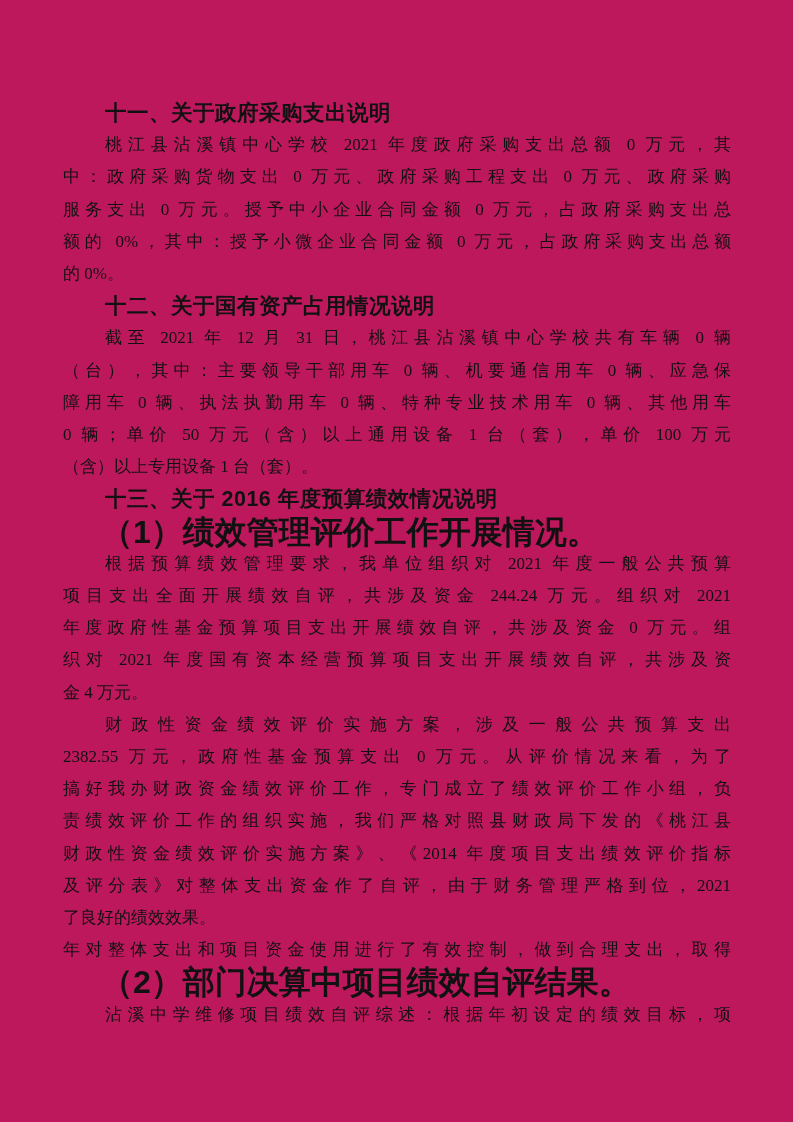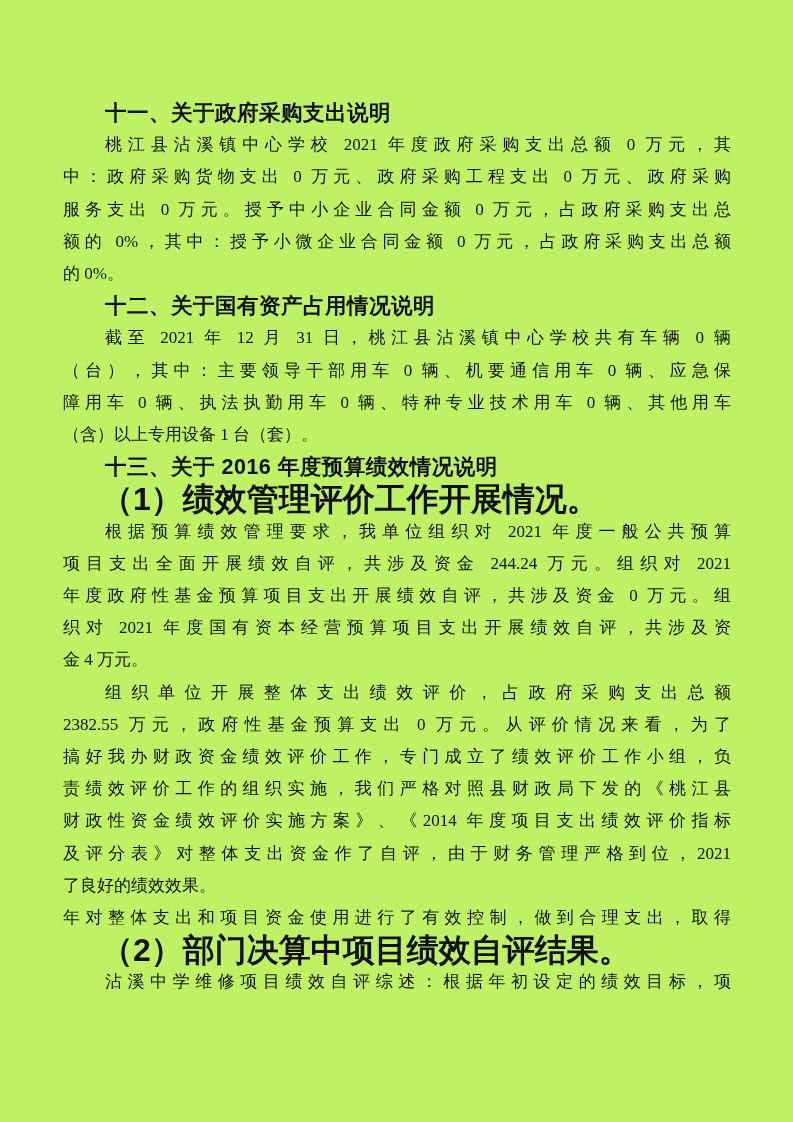--- a/index.html
+++ b/index.html
@@ -2,21 +2,21 @@
 <html><head>
 <meta charset="utf-8">
 <style>
   * { box-sizing: border-box; margin: 0; padding: 0; }
   html, body { background: #e8e8e8; }
   .page {
     position: relative;
     width: 793px;
     height: 1122px;
     margin: 0 auto;
-    background: #bef264;
+    background: #be185d;
     color: #111111;
     overflow: hidden;
     text-decoration: underline;
   }
   .content {
     position: absolute;
     left: 63px;
     top: 97px;
     width: 668px;
   }
@@ -61,37 +61,38 @@
       <div class="ln just">额的 0%，其中：授予小微企业合同金额 0 万元，占政府采购支出总额</div>
       <div class="ln">的 0%。</div>
     </div>
 
     <div class="ln heading">十二、关于国有资产占用情况说明</div>
 
     <div>
       <div class="ln just first">截至 2021 年 12 月 31 日，桃江县沾溪镇中心学校共有车辆 0 辆</div>
       <div class="ln just">（台），其中：主要领导干部用车 0 辆、机要通信用车 0 辆、应急保</div>
       <div class="ln just">障用车 0 辆、执法执勤用车 0 辆、特种专业技术用车 0 辆、其他用车</div>
+      <div class="ln just">0 辆；单价 50 万元（含）以上通用设备 1 台（套），单价 100 万元</div>
       <div class="ln">（含）以上专用设备 1 台（套）。</div>
     </div>
 
     <div class="ln heading">十三、关于 2016 年度预算绩效情况说明</div>
 
     <div class="ln subheading">（1）绩效管理评价工作开展情况。</div>
 
     <div>
       <div class="ln just first">根据预算绩效管理要求，我单位组织对 2021 年度一般公共预算</div>
       <div class="ln just">项目支出全面开展绩效自评，共涉及资金 244.24 万元。组织对 2021</div>
       <div class="ln just">年度政府性基金预算项目支出开展绩效自评，共涉及资金 0 万元。组</div>
       <div class="ln just">织对 2021 年度国有资本经营预算项目支出开展绩效自评，共涉及资</div>
       <div class="ln">金 4 万元。</div>
     </div>
 
     <div>
-      <div class="ln just first">组织单位开展整体支出绩效评价，占政府采购支出总额</div>
+      <div class="ln just first">财政性资金绩效评价实施方案，涉及一般公共预算支出</div>
       <div class="ln just">2382.55 万元，政府性基金预算支出 0 万元。从评价情况来看，为了</div>
       <div class="ln just">搞好我办财政资金绩效评价工作，专门成立了绩效评价工作小组，负</div>
       <div class="ln just">责绩效评价工作的组织实施，我们严格对照县财政局下发的《桃江县</div>
       <div class="ln just">财政性资金绩效评价实施方案》、《2014 年度项目支出绩效评价指标</div>
       <div class="ln just">及评分表》对整体支出资金作了自评，由于财务管理严格到位，2021</div>
       <div class="ln">了良好的绩效效果。</div>
       <div class="ln just">年对整体支出和项目资金使用进行了有效控制，做到合理支出，取得</div>
     </div>
 
     <div class="ln subheading">（2）部门决算中项目绩效自评结果。</div>

